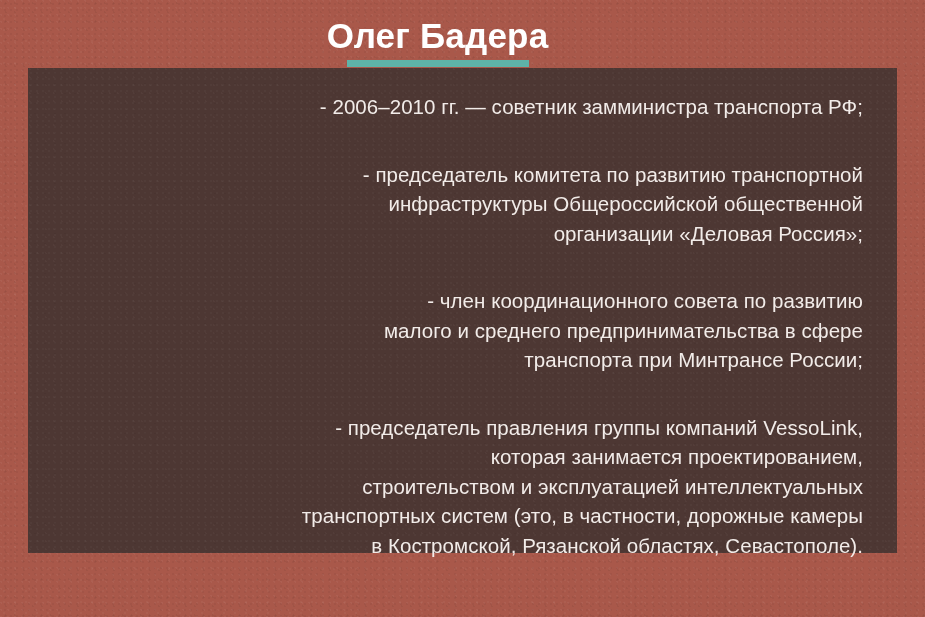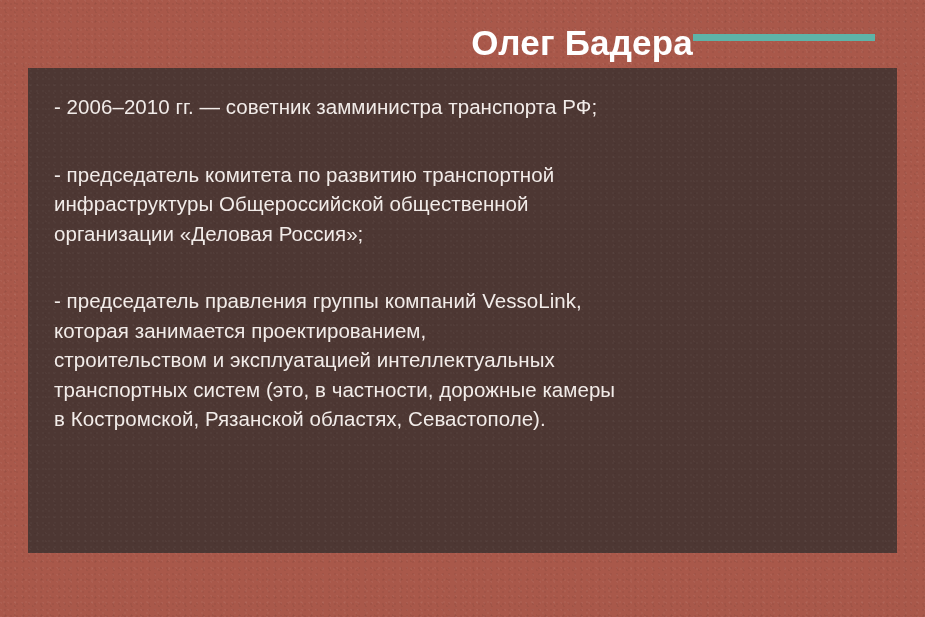--- a/index.html
+++ b/index.html
@@ -31,23 +31,23 @@
   }
 
   
   #header {
     position: absolute;
     top: 0;
     left: 0;
     width: 875px;
     height: 68px;
     display: flex;
-    flex-direction: row;
+    flex-direction: column;
     align-items: center;
-    justify-content: flex-end;
+    justify-content: center;
   }
 
   #page-title {
     margin: 0;
     padding-top: 16px;
     font-size: 35px;
     font-weight: bold;
     line-height: 1.0;
     color: #ffffff;
     letter-spacing: 0.2px;
@@ -69,21 +69,22 @@
     top: 68px;
     width: 869px;
     height: 485px;
     background-color: #4d3733;
     background-image:
       radial-gradient(circle at 22% 18%, rgba(255,255,255,0.030) 0 1px, transparent 1px),
       radial-gradient(circle at 68% 55%, rgba(0,0,0,0.050) 0 1px, transparent 1px),
       radial-gradient(circle at 45% 82%, rgba(255,255,255,0.022) 0 1px, transparent 1px);
     background-size: 8px 8px, 10px 10px, 6px 6px;
     box-sizing: border-box;
-    padding: 24px 34px 0 26px;
+    padding: 24px 34px 0 46px;
+    text-align: right;
   }
 
   .bio-item {
     margin: 0 0 0 0;
     color: #f2ece9;
     font-size: 20.5px;
     line-height: 29.5px;
     font-weight: 400;
     white-space: pre-line;
     letter-spacing: 0.05px;
@@ -110,20 +111,23 @@
   <div id="header">
     <h1 id="page-title">Олег Бадера</h1>
     <div id="title-underline"></div>
   </div>
 
   <div id="content-panel">
     <p class="bio-item">- 2006–2010 гг. — советник замминистра транспорта РФ;</p>
     <p class="bio-item">- председатель комитета по развитию транспортной
 инфраструктуры Общероссийской общественной
 организации «Деловая Россия»;</p>
+    <p class="bio-item">- член координационного совета по развитию
+малого и среднего предпринимательства в сфере
+транспорта при Минтрансе России;</p>
     <p class="bio-item">- председатель правления группы компаний VessoLink,
 которая занимается проектированием,
 строительством и эксплуатацией интеллектуальных
 транспортных систем (это, в частности, дорожные камеры
 в Костромской, Рязанской областях, Севастополе).</p>
   </div>
 
   <div id="footer">
     
 

